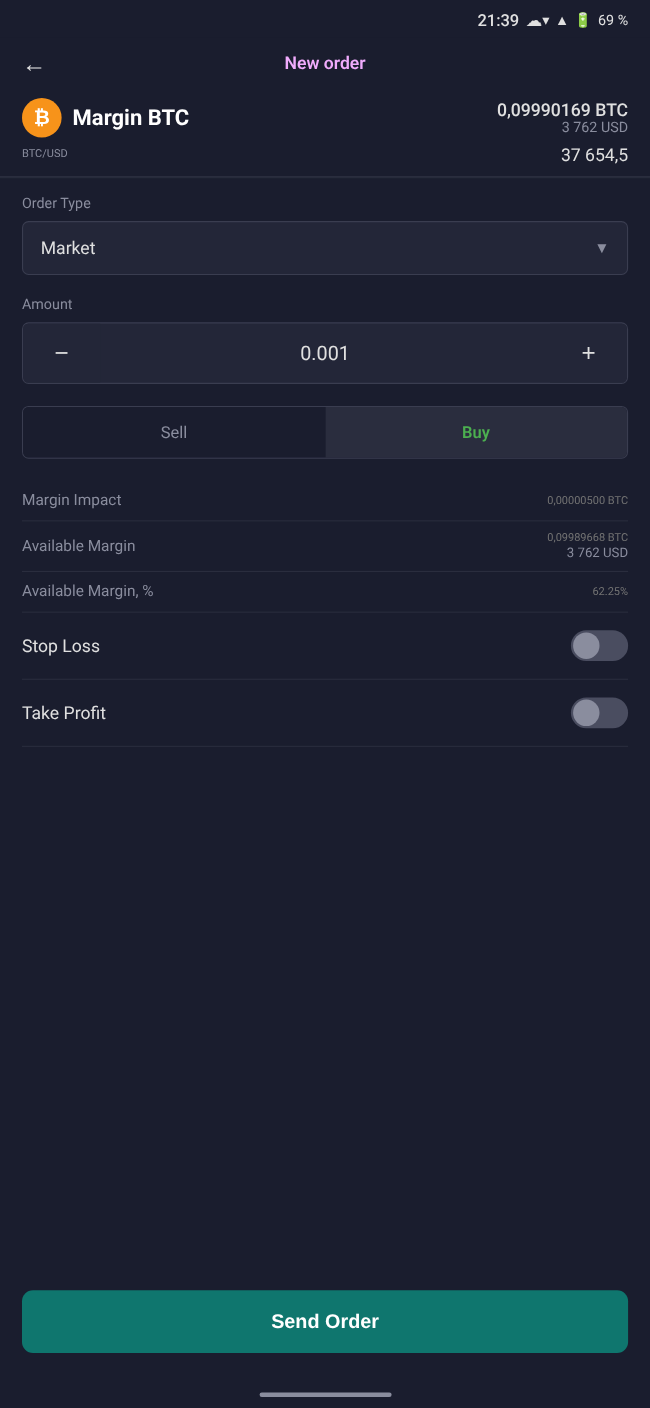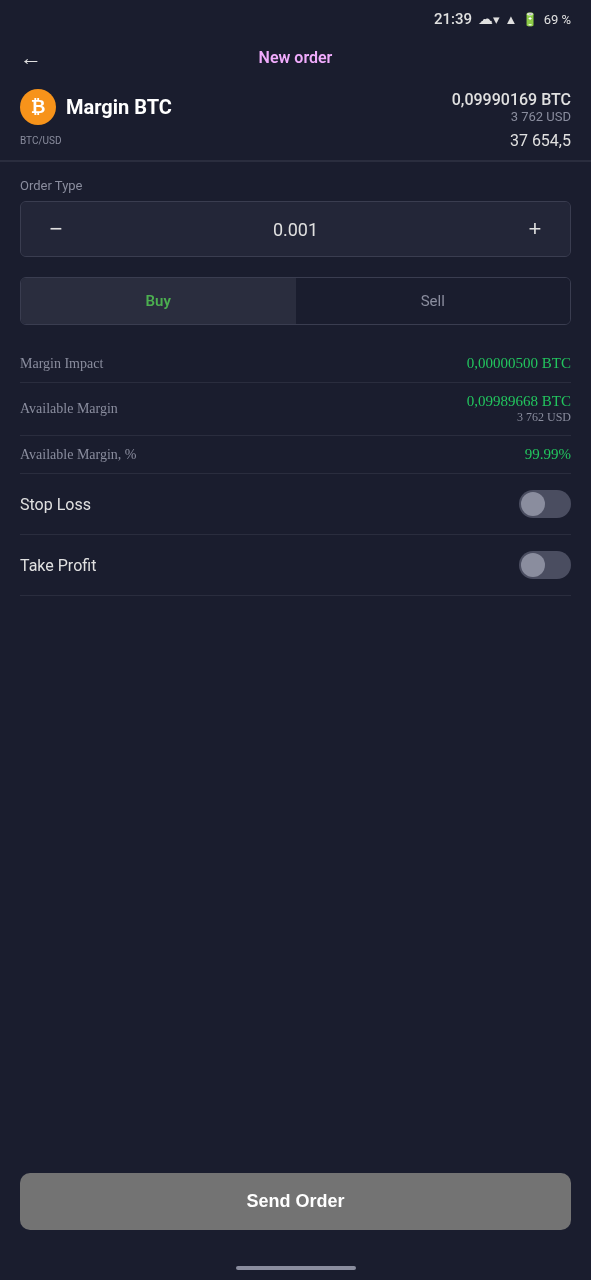--- a/index.html
+++ b/index.html
@@ -210,29 +210,28 @@
       font-weight: 600;
     }
 
     
     .info-row {
       display: flex;
       justify-content: space-between;
       align-items: center;
       padding: 10px 0;
       border-bottom: 1px solid #2a2d3e;
-      font-family: Liberation Serif, serif;
     }
     .info-label {
       font-size: 14px;
       color: #8a8d9e;
     }
     .info-value {
-      font-size: 15px;
-      color: #22c55e;
+      font-size: 10px;
+      color: #737373;
       text-align: right;
     }
     .info-value-sub {
       font-size: 12px;
       color: #8a8d9e;
       text-align: right;
     }
 
     
     .toggle-row {
@@ -261,21 +260,21 @@
       border-radius: 50%;
       position: absolute;
       top: 2px;
       left: 2px;
       transition: left 0.2s;
     }
 
     
     .send-order-btn {
       margin: auto 20px 30px;
-      background: #737373;
+      background: #0f766e;
       border: none;
       border-radius: 10px;
       padding: 18px;
       font-size: 18px;
       font-weight: 600;
       color: white;
       width: calc(100% - 40px);
       cursor: pointer;
       text-align: center;
     }
@@ -333,50 +332,57 @@
     <span class="pair-label">BTC/USD</span>
     <span class="pair-price">37 654,5</span>
   </div>
 </div>
 
 <div class="divider"></div>
 
 <div class="form-section">
 
   <div class="field-label">Order Type</div>
+  <div class="select-wrapper">
+    <div class="select-box">
+      <span>Market</span>
+      <span class="chevron-down">▼</span>
+    </div>
+  </div>
 
   <div class="amount-wrapper">
+    <div class="field-label">Amount</div>
     <div class="amount-control">
       <button class="amount-btn">−</button>
       <div class="amount-value">0.001</div>
       <button class="amount-btn">+</button>
     </div>
   </div>
 
   <div class="buy-sell-toggle">
+    <div class="toggle-btn toggle-sell">Sell</div>
     <div class="toggle-btn toggle-buy">Buy</div>
-    <div class="toggle-btn toggle-sell">Sell</div>
   </div>
 
   <div class="info-row">
     <div class="info-label">Margin Impact</div>
     <div class="info-value">0,00000500 BTC</div>
   </div>
 
   <div class="info-row">
     <div class="info-label">Available Margin</div>
     <div>
       <div class="info-value">0,09989668 BTC</div>
       <div class="info-value-sub">3 762 USD</div>
     </div>
   </div>
 
   <div class="info-row">
     <div class="info-label">Available Margin, %</div>
-    <div class="info-value">99.99%</div>
+    <div class="info-value">62.25%</div>
   </div>
 
   <div class="toggle-row">
     <div class="toggle-label">Stop Loss</div>
     <div class="switch">
       <div class="switch-thumb"></div>
     </div>
   </div>
 
   <div class="toggle-row">

